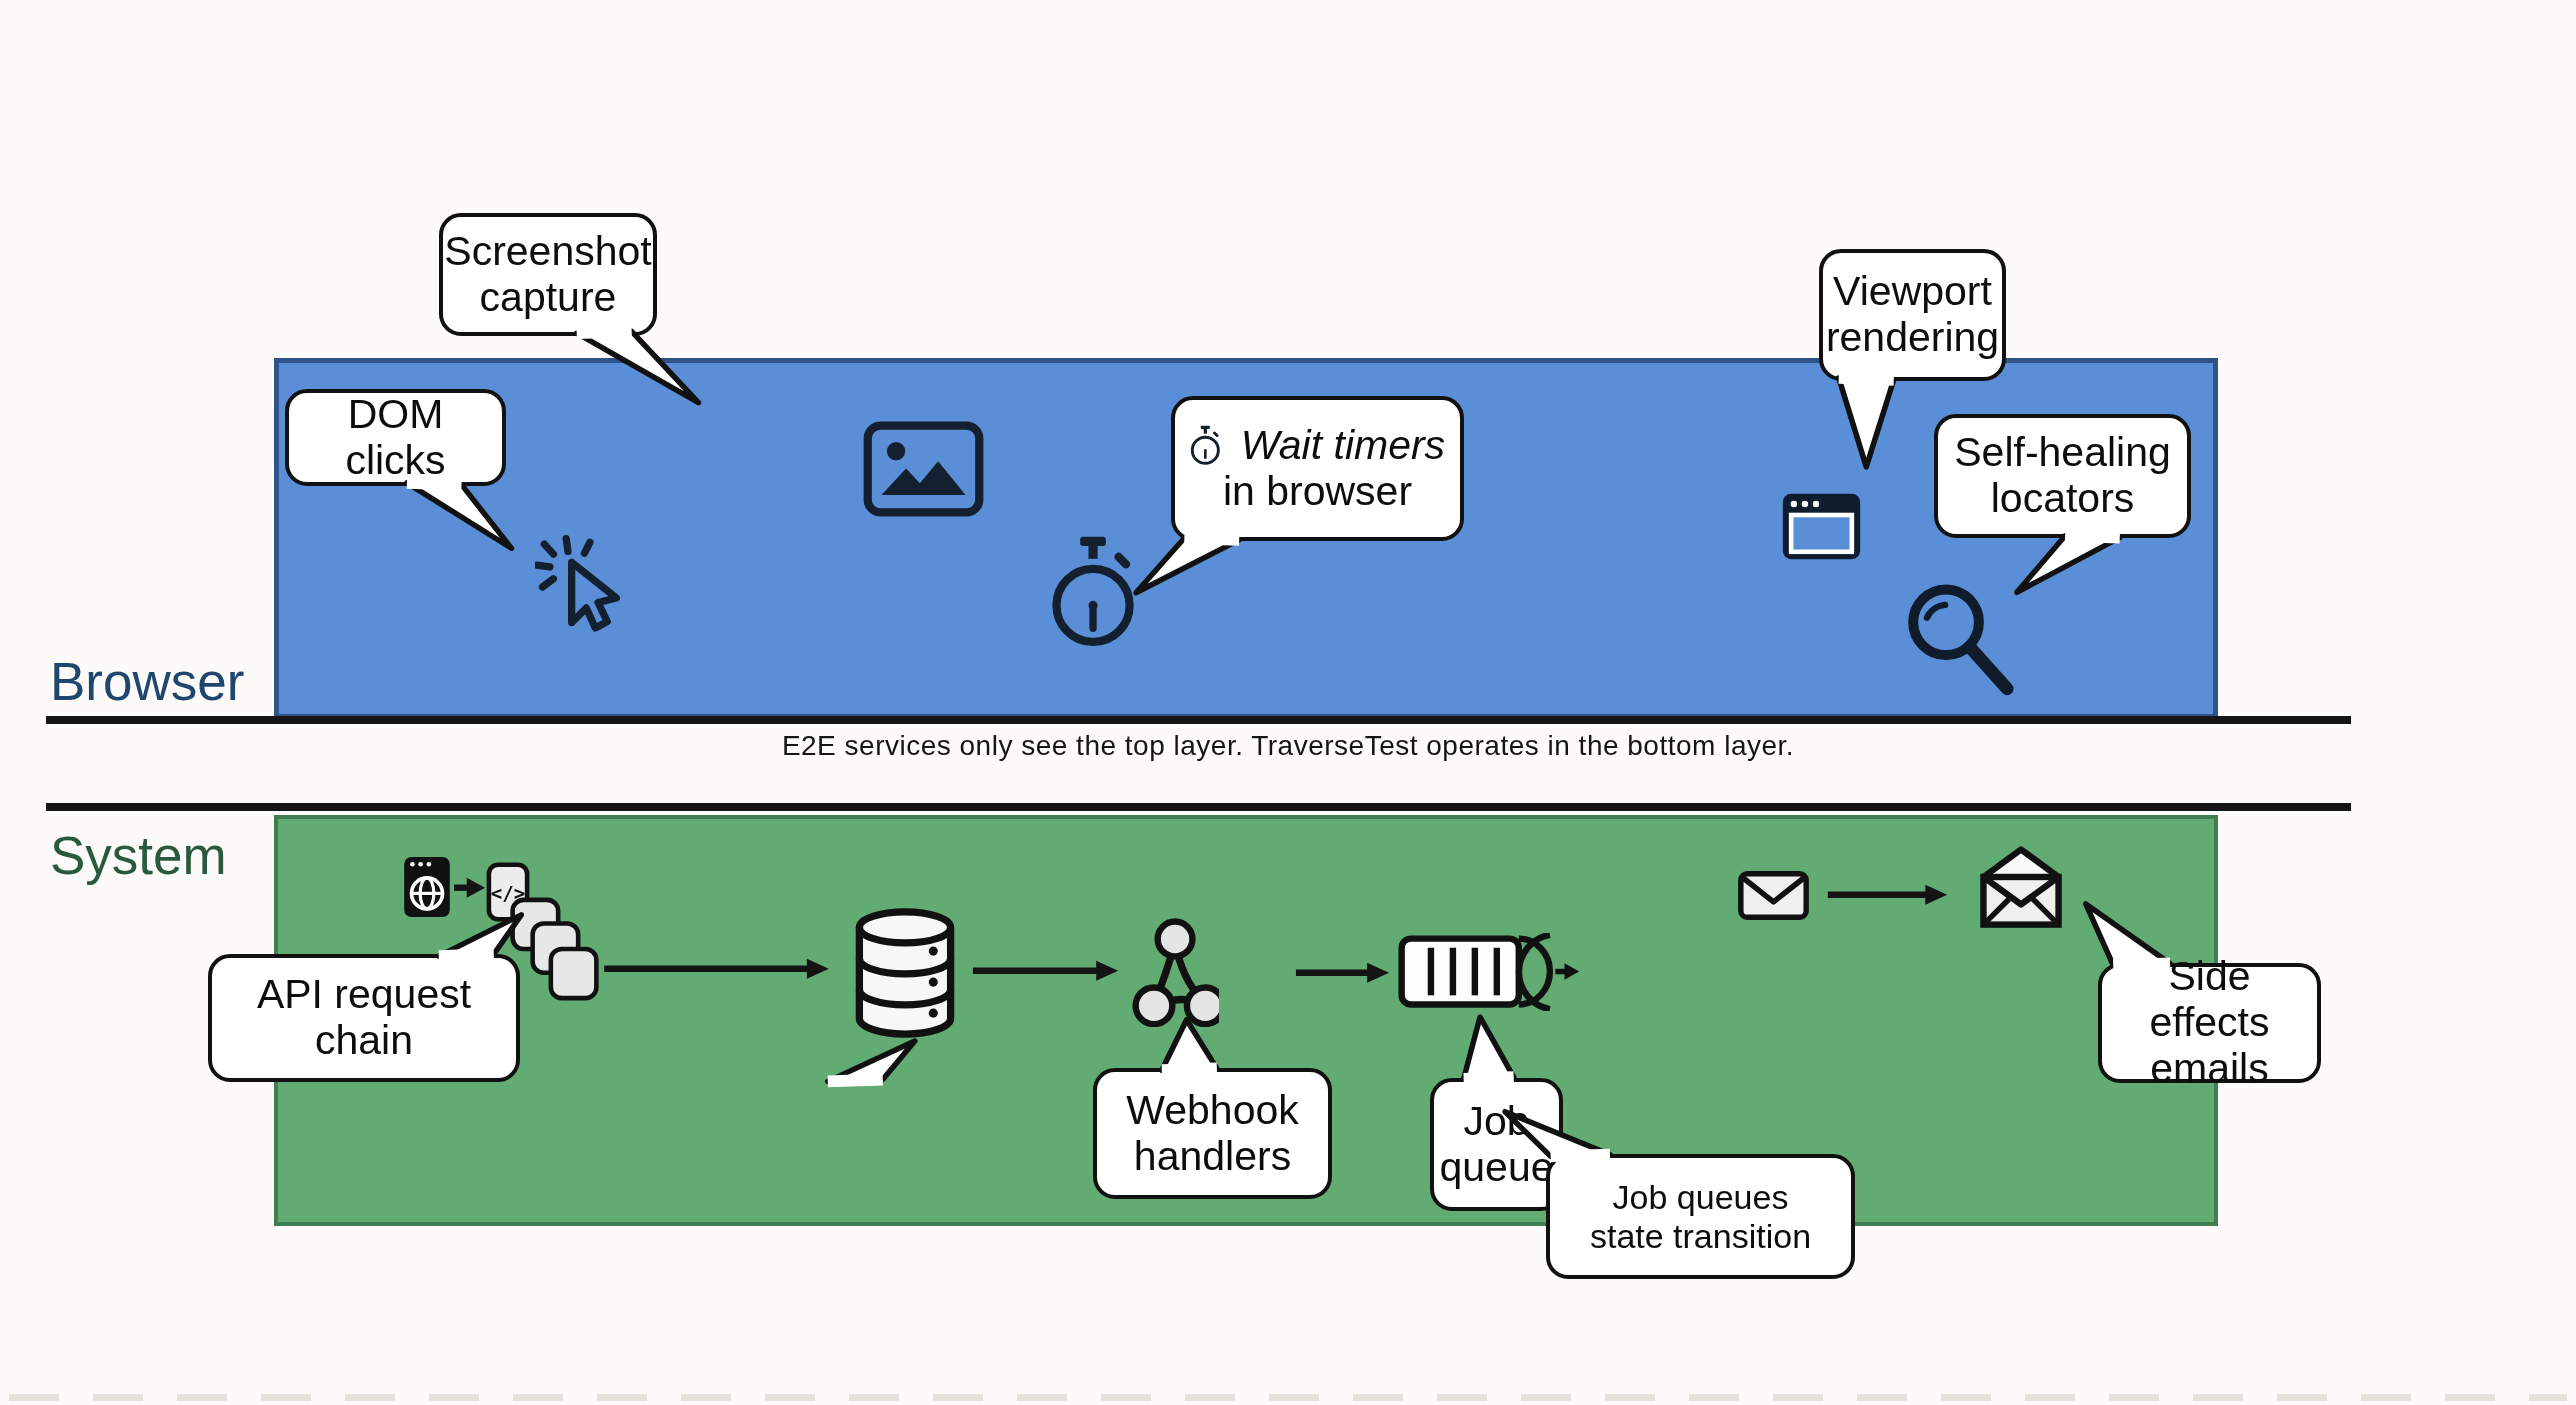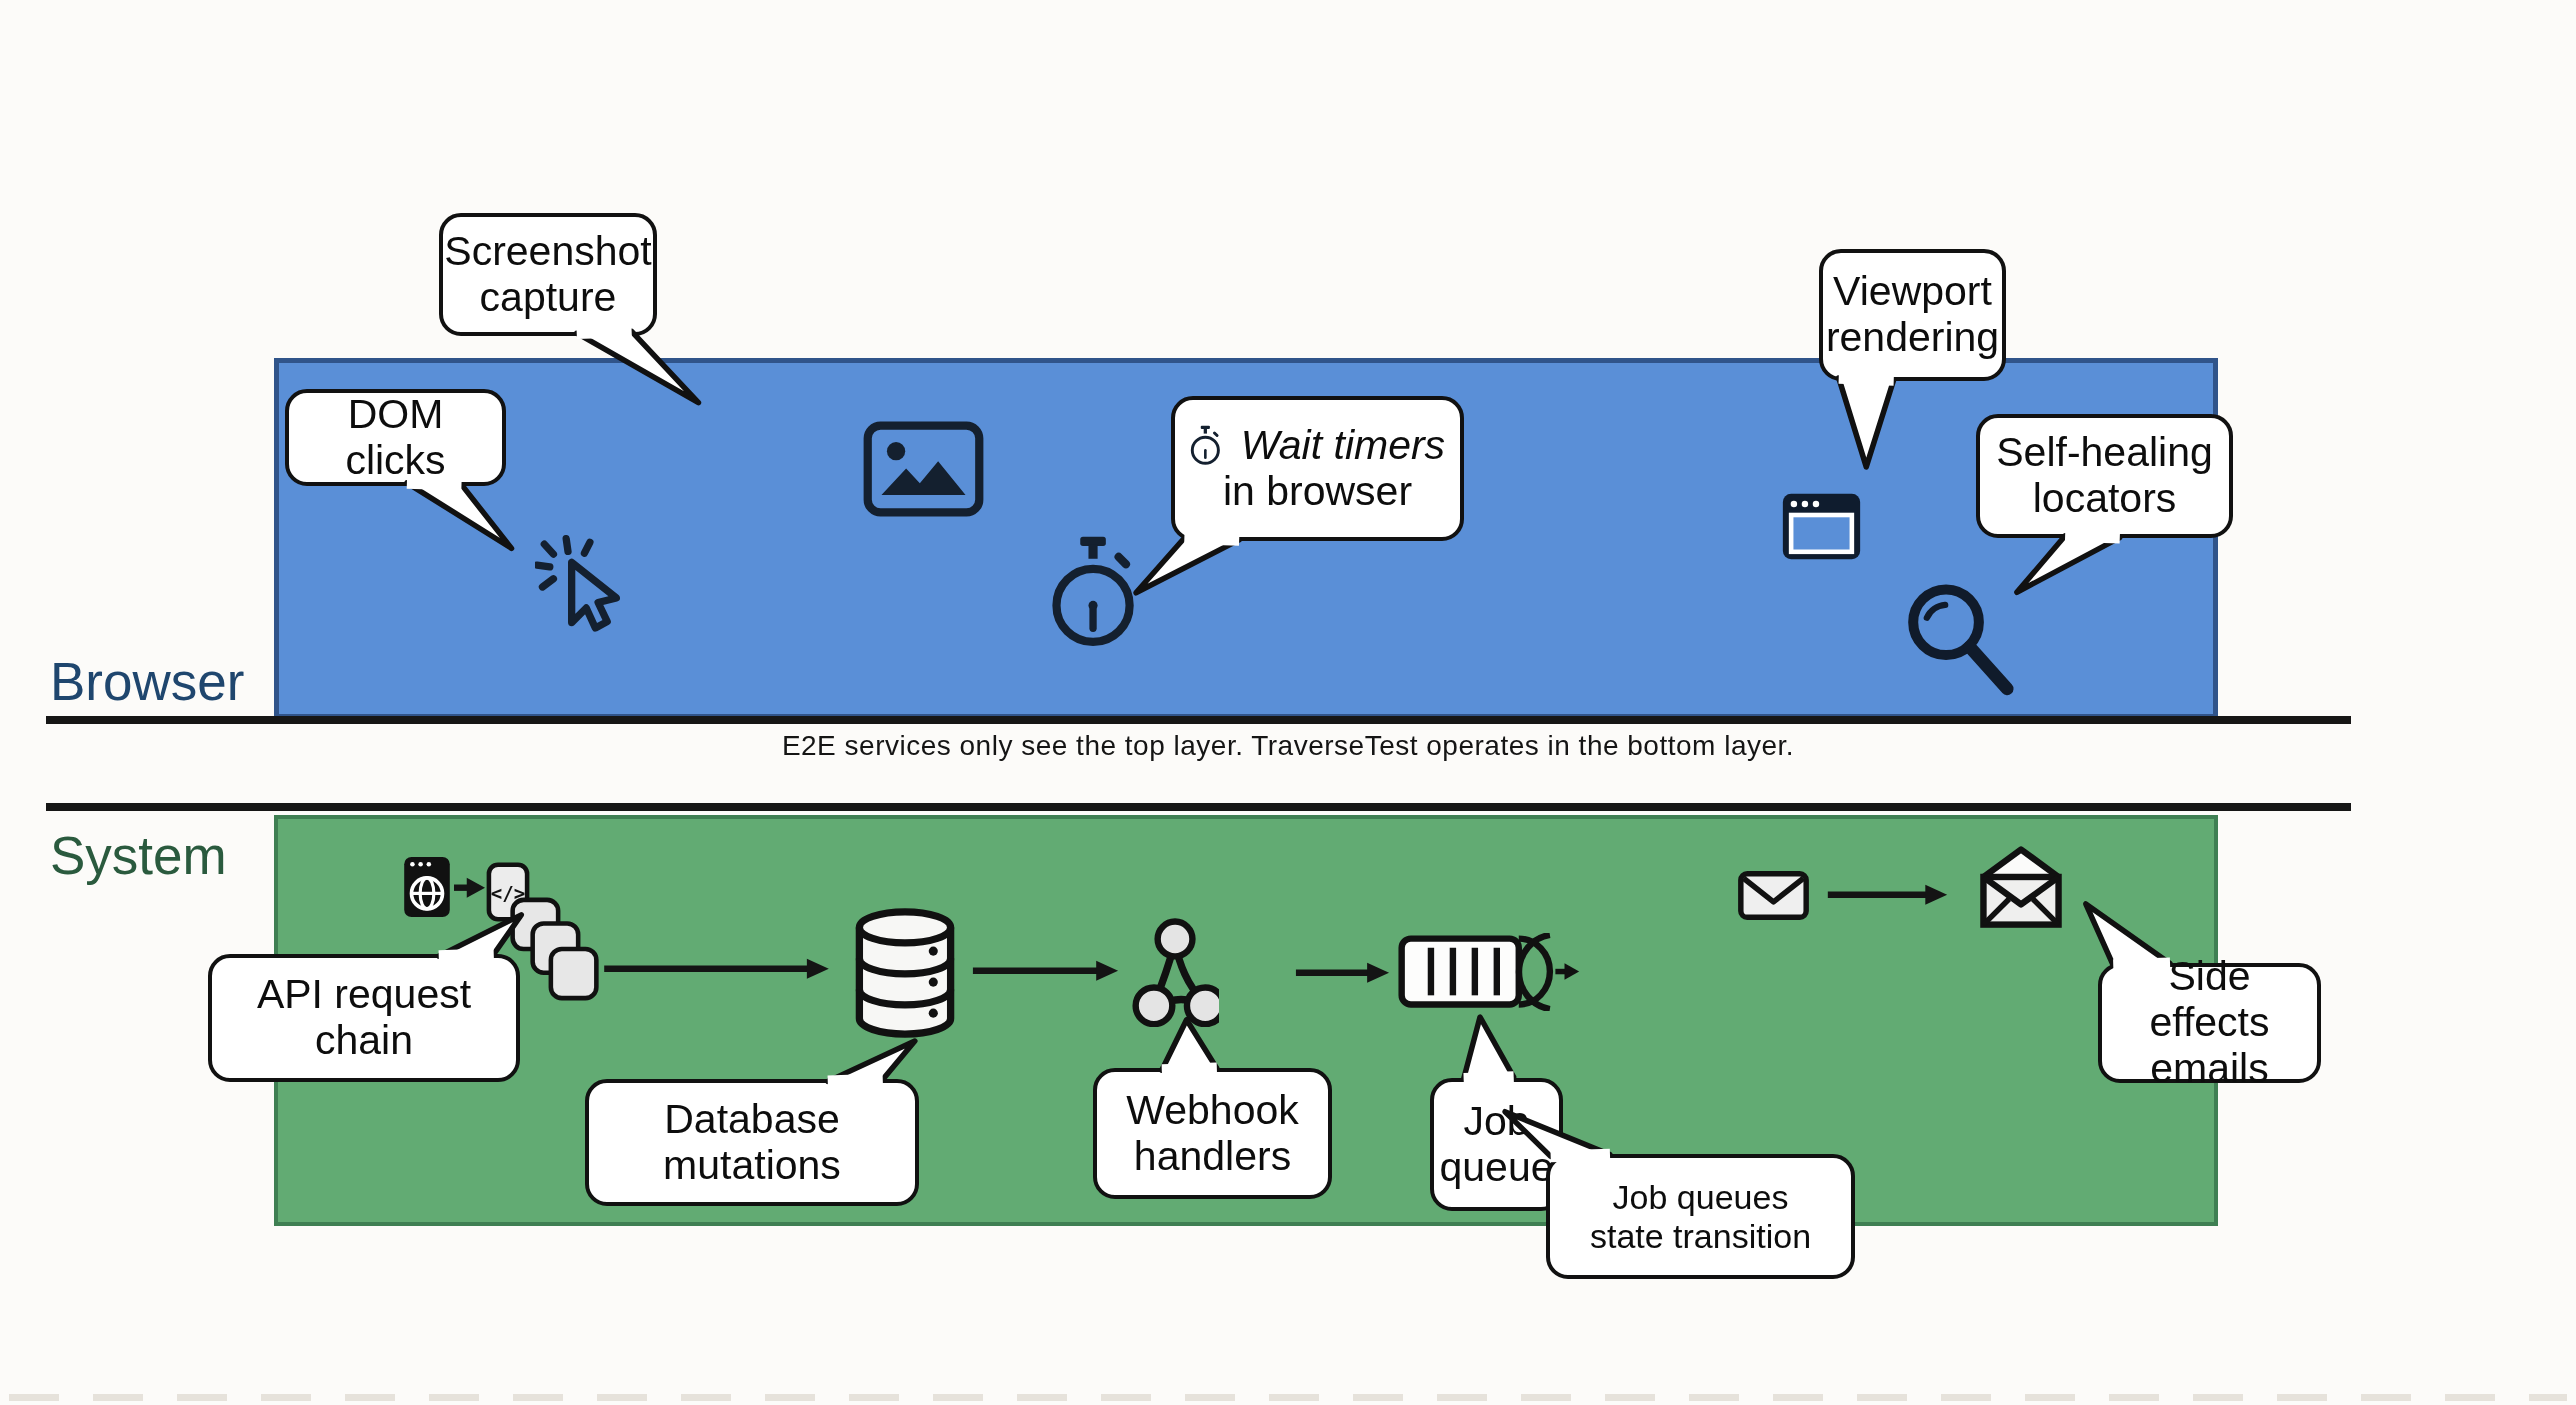--- a/index.html
+++ b/index.html
@@ -194,33 +194,29 @@
         </svg>
         <span>Wait timers</span>
       </div>
       <div>in browser</div>
     </div>
   </div>
   <div class="callout" style="left:1819px;top:249px;width:187px;height:132px;">
     <span class="callout-text">Viewport
 rendering</span>
   </div>
-  <div class="callout" style="left:1976px;top:414px;width:257px;height:124px;text-align:center;">
+  <div class="callout" style="left:1934px;top:414px;width:257px;height:124px;text-align:center;">
     <span class="callout-text">Self-healing
 locators</span>
   </div>
 
   <div class="callout" style="left:208px;top:954px;width:312px;height:128px;">
     <span class="callout-text">API request
 chain</span>
   </div>
-  <div class="callout" style="left:585px;top:1079px;width:334px;height:127px;">
-    <span class="callout-text">Database
-mutations</span>
-  </div>
   <div class="callout" style="left:1093px;top:1068px;width:239px;height:131px;">
     <span class="callout-text">Webhook
 handlers</span>
   </div>
   <div class="callout" style="left:1430px;top:1078px;width:133px;height:133px;">
     <span class="callout-text">Job
 queue</span>
   </div>
   <div class="callout small-font" style="left:1546px;top:1154px;width:309px;height:125px;">
     <span class="callout-text">Job queues

